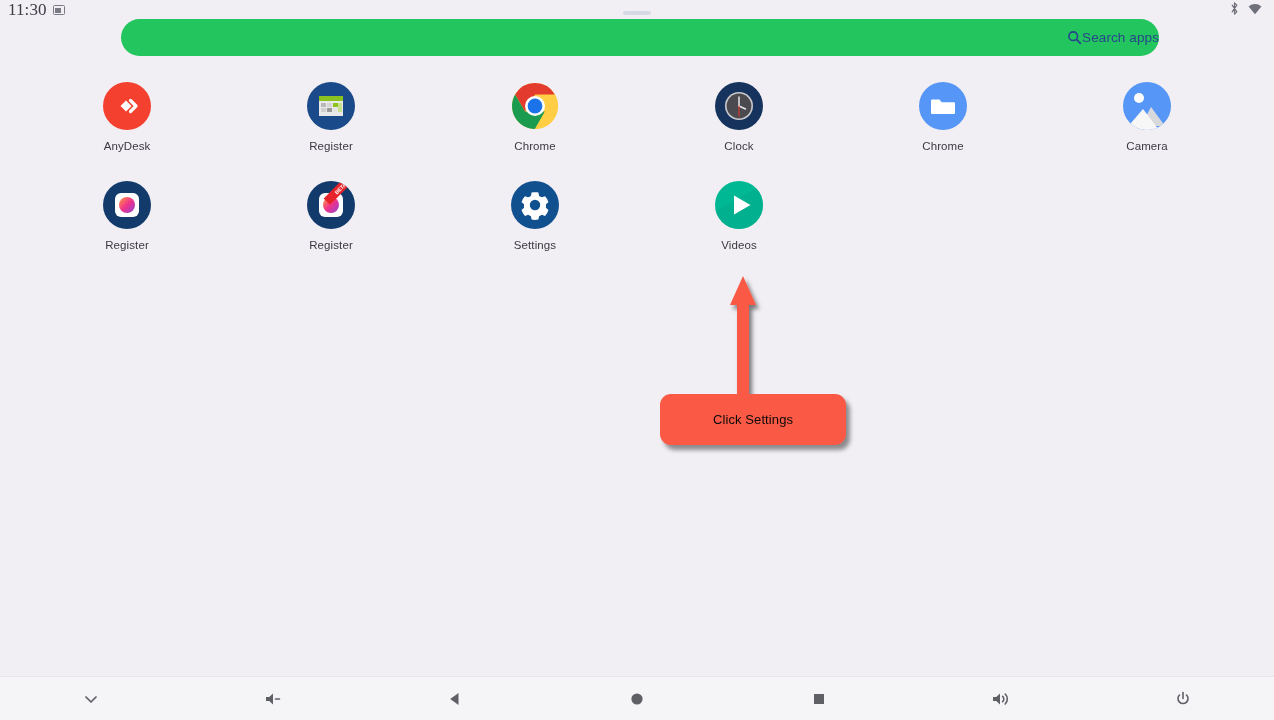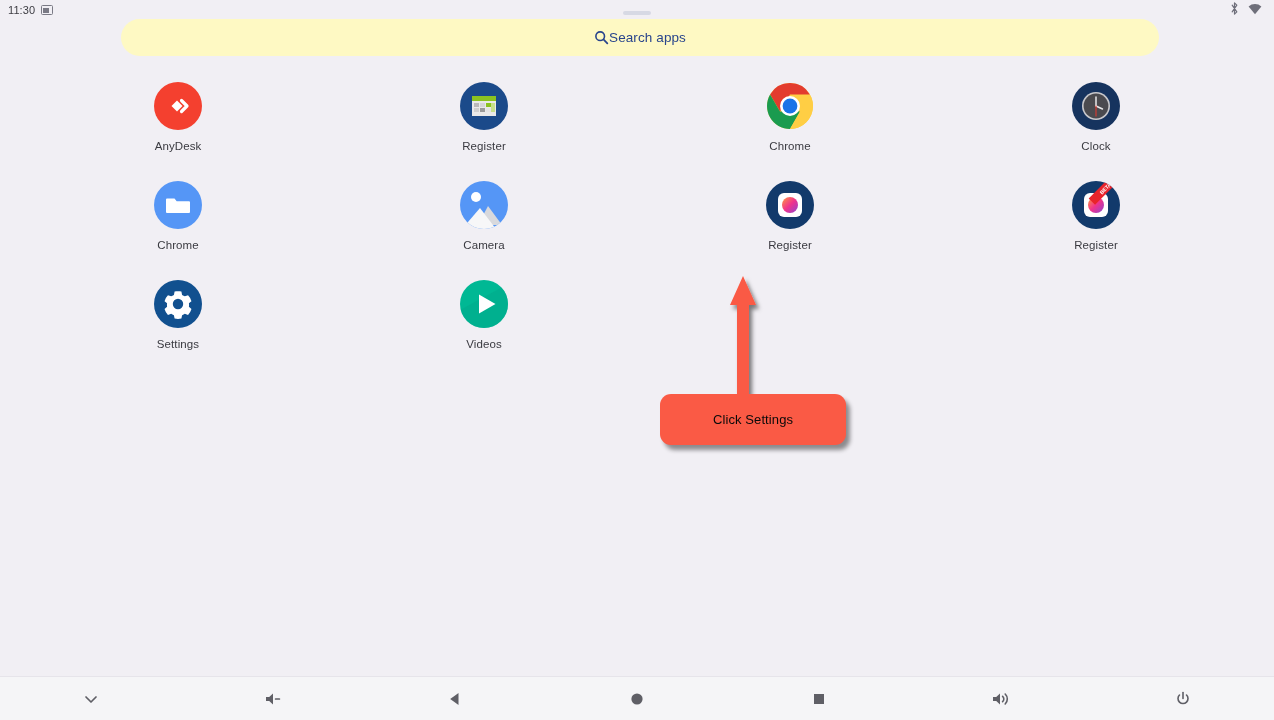--- a/index.html
+++ b/index.html
@@ -19,22 +19,23 @@
   #status-bar {
     position:absolute; top:0; left:0;
     width:1274px; height:20px;
     display:flex; align-items:center;
     justify-content:space-between;
     padding:0 8px;
     z-index:5;
   }
   .status-left { display:flex; align-items:center; gap:6px; }
   .status-clock {
-    font-size:11px; color:#3c3c42;
+    font-size:17px; color:#3c3c42;
     letter-spacing:.1px;
+    font-family:Liberation Serif, serif;
   }
   .cast-icon {
     width:12px; height:10px;
     border:1.6px solid #7a7a85;
     border-radius:1.5px;
     position:relative;
   }
   .cast-icon::after{
     content:""; position:absolute;
     left:1px; bottom:1px; width:6px; height:5px;
@@ -50,36 +51,36 @@
     transform:translateX(-50%);
     width:28px; height:4px; border-radius:2px;
     background:#d7d9e4;
     z-index:4;
   }
 
   
   #search-bar {
     position:absolute; top:19px; left:121px;
     width:1038px; height:37px;
-    background:#fef9c3;
+    background:#22c55e;
     border-radius:19px;
-    display:flex; align-items:center; justify-content:center;
+    display:flex; align-items:center; justify-content:flex-end;
     z-index:4;
   }
   #search-bar .s-ic { width:15px; height:15px; display:block; }
   #search-bar .s-label {
     font-size:13.5px; color:#29458c; letter-spacing:.1px;
   }
 
   
   #app-grid {
     position:absolute; top:82px; left:25px;
     width:1224px;
     display:grid;
-    grid-template-columns:repeat(4, 1fr);
+    grid-template-columns:repeat(6, 1fr);
     row-gap:29px;
   }
   .app-cell {
     display:flex; flex-direction:column;
     align-items:center; gap:10px;
     cursor:pointer;
   }
   .app-icon-wrap {
     position:relative;
     width:48px; height:48px;

